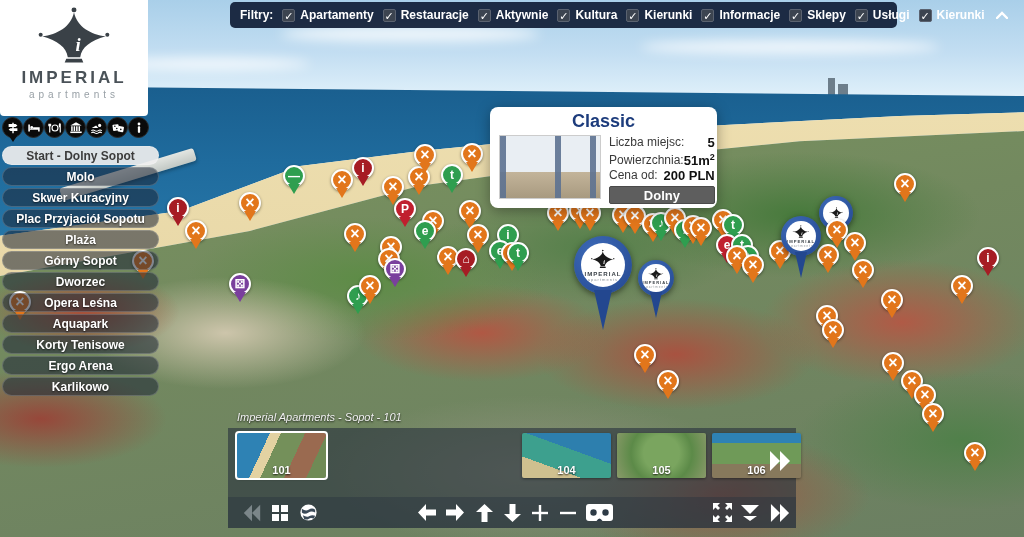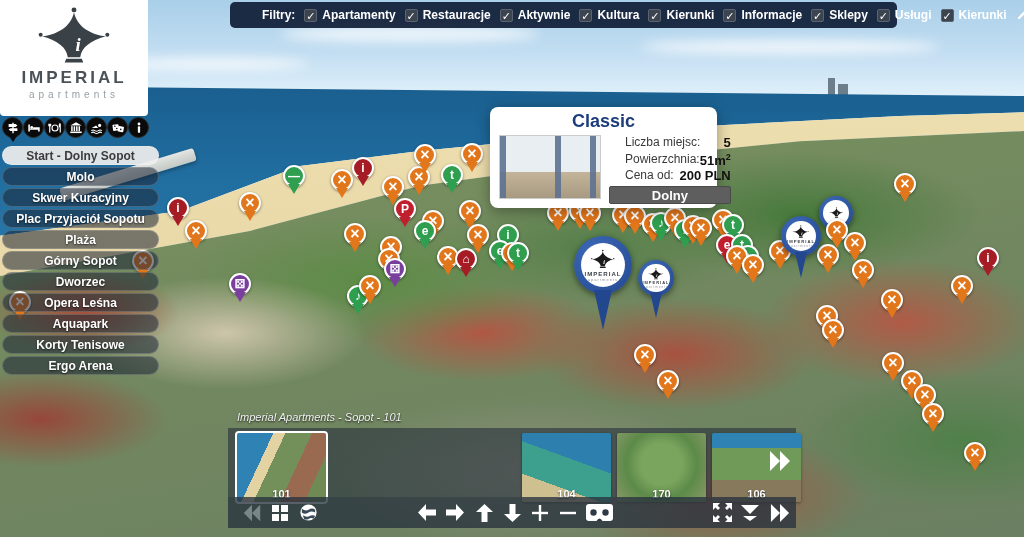--- a/index.html
+++ b/index.html
@@ -43,21 +43,21 @@
     display:flex; align-items:center; justify-content:center; }
   .ipin .inner { background:#fff; border-radius:50%; width:76%; height:76%; display:flex; flex-direction:column; align-items:center; justify-content:center; overflow:hidden; }
   .ipin .inner svg { width:58%; height:52%; }
   .ipin .itx { font-weight:bold; color:#3a4147; letter-spacing:1px; line-height:1; }
   .ipin .itx2 { color:#8a9298; letter-spacing:1px; line-height:1.4; }
   .ipin .tail { width:0; height:0; margin:-4px auto 0; border-left:9px solid transparent; border-right:9px solid transparent; border-top:26px solid #23478f; }
 
   
   .filterbar { position:absolute; left:230px; top:2px; width:667px; height:26px; background:rgba(15,28,53,.92);
     border-radius:5px; display:flex; align-items:center; padding:0 10px; gap:9px; z-index:20; color:#fff; }
-  .filterbar .ftitle { font-weight:bold; font-size:12px;margin-left:22px; }
+  .filterbar .ftitle { font-weight:bold; font-size:12px; }
   .fitem { display:flex; align-items:center; gap:5px; cursor:pointer; }
   .fcheck { width:13px; height:13px; background:#3c4450; border:1px solid #5a6270; border-radius:2px;
     color:#fff; font-size:11px; line-height:12px; text-align:center; }
   .fcheck::after { content:"✓"; }
   .fitem .flabel { font-size:12px; font-weight:bold; white-space:nowrap; }
   .fchevron { margin-left:2px; display:flex; align-items:center; }
 
   
   .logo-panel { position:absolute; left:0; top:0; width:148px; height:116px; background:#fff; border-radius:0 0 4px 4px;
     display:flex; flex-direction:column; align-items:center; z-index:20; }
@@ -85,31 +85,31 @@
     box-shadow:0 3px 14px rgba(0,0,0,.35); z-index:30; padding:4px 9px 6px; }
   .popup-title { text-align:center; color:#1d3c7c; font-size:18px; font-weight:bold; }
   .popup-body { display:flex; gap:8px; margin-top:3px; }
   .popup-photo { width:102px; height:64px; border:1px solid #ccc; flex:none;
     background:
       linear-gradient(90deg, rgba(93,114,145,.9) 0 6%, rgba(93,114,145,0) 6%),
       linear-gradient(90deg, rgba(0,0,0,0) 55%, rgba(93,114,145,.9) 55% 61%, rgba(93,114,145,0) 61%),
       linear-gradient(90deg, rgba(0,0,0,0) 90%, rgba(93,114,145,.9) 90% 96%, rgba(93,114,145,0) 96%),
       linear-gradient(180deg,#e9eef3 0 58%, #c3b49a 58%, #a89a80 100%); }
   .popup-info { flex:1; display:flex; flex-direction:column; }
-  .prow { display:flex; justify-content:space-between; align-items:center; font-size:12px; color:#3a3a3a; line-height:15px;margin-left:16px; }
+  .prow { display:flex; justify-content:space-between; align-items:flex-end; font-size:12px; color:#3a3a3a; line-height:15px; }
   .prow .pval { font-weight:bold; color:#111; font-size:13px; }
   .prow sup { font-size:9px; }
   .popup-btn { margin-top:3px; height:18px; background:#5e5e5e; border:1px solid #4a4a4a; border-radius:2px; color:#fff;
     font-weight:bold; font-size:13px; display:flex; align-items:center; justify-content:center; cursor:pointer; }
 
   
   .caption { position:absolute; left:237px; top:411px; color:#f0f0f0; font-size:11px; font-style:italic;
     text-shadow:0 1px 2px rgba(0,0,0,.8); z-index:21; }
   .thumb-panel { position:absolute; left:228px; top:428px; width:568px; height:69px; background:rgba(40,50,62,.62); z-index:20; }
-  .thumb { position:absolute; top:5px; width:89px; height:69px; border-radius:2px; cursor:pointer; box-shadow:0 1px 3px rgba(0,0,0,.4); }
+  .thumb { position:absolute; top:5px; width:89px; height:45px; border-radius:2px; cursor:pointer; box-shadow:0 1px 3px rgba(0,0,0,.4); }
   .thumb.selected { outline:2px solid #fff; }
   .thumb .tnum { position:absolute; left:0; right:0; bottom:2px; text-align:center; color:#fff; font-size:11px; font-weight:bold; text-shadow:0 1px 2px rgba(0,0,0,.8); }
   .thumb-next { position:absolute; right:4px; top:22px; z-index:22; cursor:pointer; }
 
   
   .toolbar { position:absolute; left:228px; top:497px; width:568px; height:31px; background:rgba(40,50,62,.78); z-index:20;
     display:flex; align-items:center; }
   .tbtn { position:absolute; top:4px; width:24px; height:23px; display:flex; align-items:center; justify-content:center; cursor:pointer; }
   .tbtn svg { display:block; }
   .dim { opacity:.45; }
@@ -631,20 +631,21 @@
       <div class="side-item">Molo</div>
       <div class="side-item">Skwer Kuracyjny</div>
       <div class="side-item">Plac Przyjaciół Sopotu</div>
       <div class="side-item">Plaża</div>
       <div class="side-item">Górny Sopot</div>
       <div class="side-item">Dworzec</div>
       <div class="side-item">Opera Leśna</div>
       <div class="side-item">Aquapark</div>
       <div class="side-item">Korty Tenisowe</div>
       <div class="side-item">Ergo Arena</div>
+      <div class="side-item">Karlikowo</div>
     </div>
 
   <div class="popup">
     <div class="popup-title">Classic</div>
     <div class="popup-body">
       <div class="popup-photo"></div>
       <div class="popup-info">
         <div class="prow">
             <span>Liczba miejsc:</span>
             <span class="pval">5</span>
@@ -672,21 +673,21 @@
           </g>
         </svg>
     </span>
   <div class="thumb selected" style="left: 9px; background: linear-gradient(115deg, rgb(46, 130, 180) 0px, rgb(46, 130, 180) 30%, rgb(227, 210, 162) 30%, rgb(227, 210, 162) 40%, rgb(116, 144, 90) 40%, rgb(116, 144, 90) 62%, rgb(154, 106, 80) 62%, rgb(154, 106, 80) 82%, rgb(111, 138, 85) 82%);">
         <span class="tnum">101</span>
       </div>
       <div class="thumb" style="left: 294px; background: linear-gradient(200deg, rgb(45, 127, 174) 0px, rgb(45, 127, 174) 40%, rgb(61, 160, 142) 40%, rgb(61, 160, 142) 72%, rgb(207, 192, 143) 72%);">
         <span class="tnum">104</span>
       </div>
       <div class="thumb" style="left: 389px; background: radial-gradient(circle at 50% 45%, rgb(122, 165, 95) 0px, rgb(122, 165, 95) 35%, rgb(92, 138, 72) 60%, rgb(138, 154, 106));">
-        <span class="tnum">170</span>
+        <span class="tnum">105</span>
       </div>
       <div class="thumb" style="left: 484px; background: linear-gradient(rgb(46, 130, 180) 0px, rgb(46, 130, 180) 22%, rgb(111, 154, 88) 22%, rgb(111, 154, 88) 68%, rgb(135, 121, 92) 68%);">
         <span class="tnum">106</span>
       </div>
     </div>
 
   <div class="toolbar">
     <span class="tbtn dim" style="left:12px;">
       <svg width="22" height="18" viewBox="0 0 24 22">
           <g fill="#cfd6dc">

